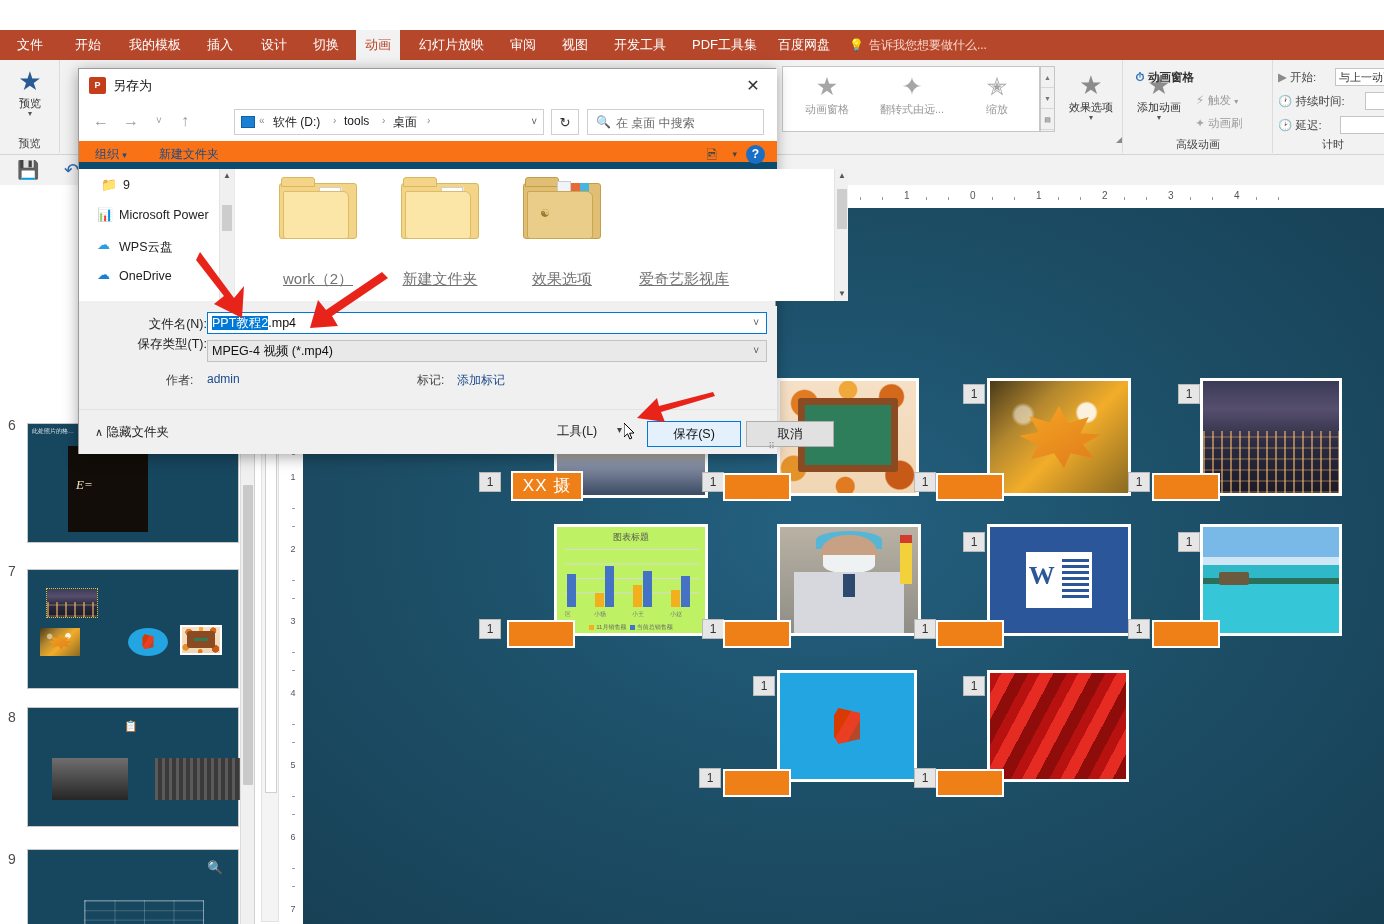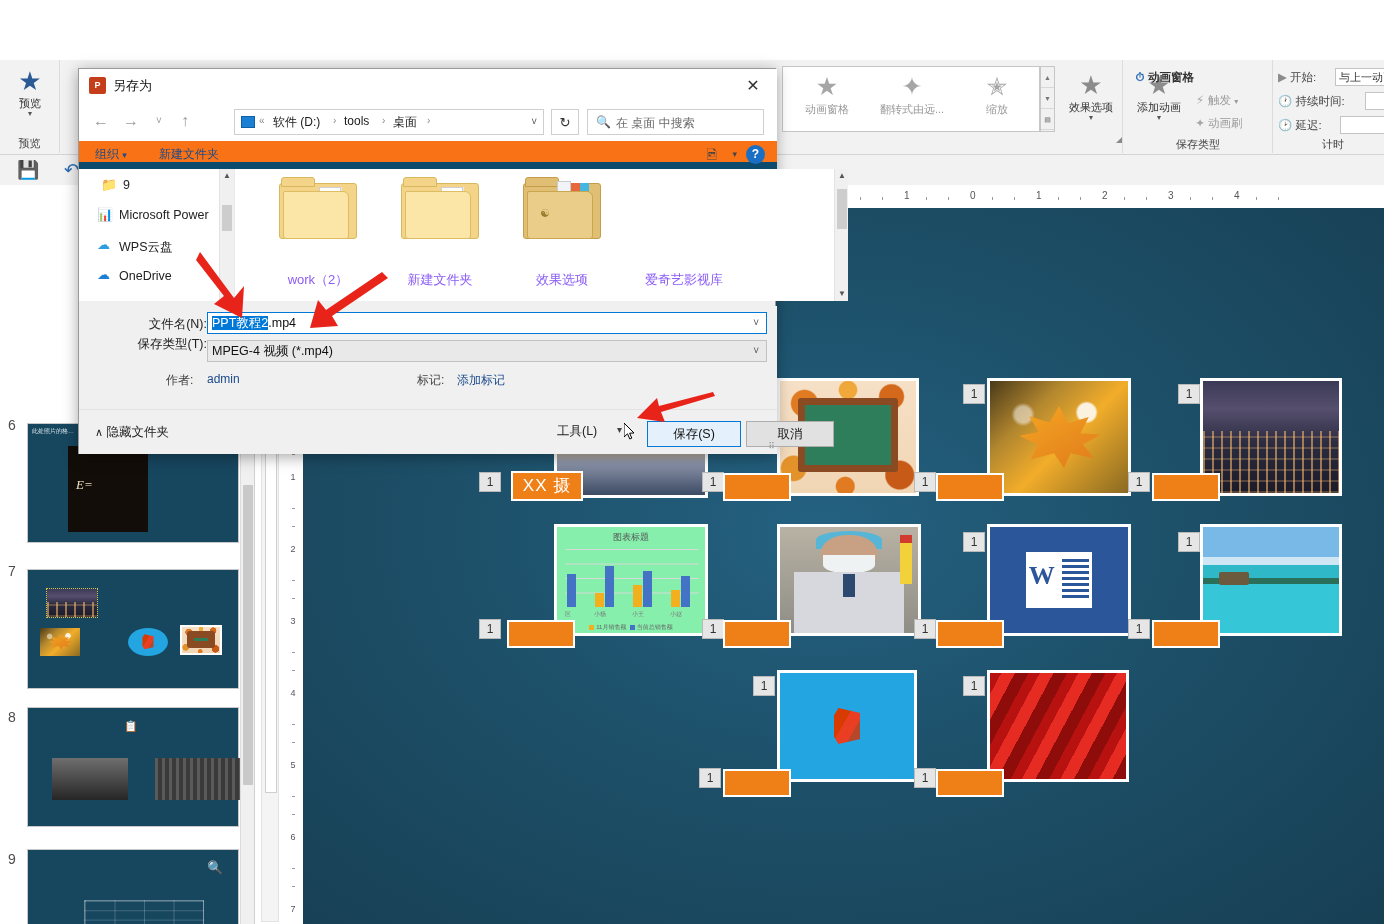--- a/index.html
+++ b/index.html
@@ -133,21 +133,21 @@
       linear-gradient(135deg,#4a3a19 0%, #b4882f 30%, #f2ad2a 55%, #8a6a22 100%);}
   .maple-leaf { position:absolute; left:20%; top:22%; width:60%; height:56%;
       background:linear-gradient(150deg,#f5a623,#e07b1b);
       clip-path: polygon(50% 0%, 61% 28%, 86% 18%, 76% 44%, 100% 46%, 79% 62%, 92% 84%, 64% 76%, 56% 100%, 44% 76%, 16% 86%, 24% 62%, 2% 48%, 25% 42%, 14% 17%, 39% 27%);}
   .ph-city { width:100%; height:100%; background:
       linear-gradient(#3b3a56 0%, #564f6e 25%, #2c2c42 55%, #1a1a28 100%);}
   .city-lights { position:absolute; left:0; bottom:0; width:100%; height:55%;
       background:
       repeating-linear-gradient(90deg, rgba(255,190,110,.55) 0 2px, transparent 2px 9px),
       repeating-linear-gradient(0deg, rgba(255,190,110,.25) 0 2px, transparent 2px 11px);}
-  .ph-chart { width:100%; height:100%; background:#86efac; position:relative;}
+  .ph-chart { width:100%; height:100%; background:#bef264; position:relative;}
   .chart-title { position:absolute; top:4px; width:100%; text-align:center; font-size:9px; color:#595959;}
   .chart-plot { position:absolute; left:8px; right:6px; top:22px; bottom:26px;
       background:
       linear-gradient(#d9d9d9 1px, transparent 1px) 0 0/100% 25%;}
   .cbar { position:absolute; bottom:0; }
   .chart-cat { position:absolute; bottom:14px; font-size:6px; color:#7a7a7a; text-align:center;}
   .chart-legend { position:absolute; bottom:1px; width:100%; text-align:center; font-size:6px; color:#666;}
   .lg-sw { display:inline-block; width:5px; height:5px; margin-right:2px; vertical-align:middle;}
   .ph-doctor { width:100%; height:100%; background:linear-gradient(#b9b2a4,#8e8d86);}
   .doc-head { position:absolute; left:30%; top:8%; width:40%; height:34%; background:#c8a184; border-radius:48%;}
@@ -204,21 +204,21 @@
 
   .navpane { position:absolute; left:0; top:100px; width:140px; height:132px; background:#fff;}
   .np-item { position:absolute; left:18px; font-size:12.5px; color:#222; white-space:nowrap;}
   .np-ic { position:absolute; font-size:13px; }
   .np-scroll { position:absolute; left:140px; top:100px; width:14px; height:132px; background:#f0f0f0; border-left:1px solid #e3e3e3;}
   .np-scroll .arw { position:absolute; left:0; width:14px; height:14px; text-align:center; font-size:8px; color:#555; line-height:14px;}
   .np-scroll .bar { position:absolute; left:2px; width:10px; background:#cdcdcd;}
 
   .filelist { position:absolute; left:155px; top:100px; width:600px; height:132px; background:#fff; border-left:1px solid #e9e9e9;}
   .fl-item { position:absolute; top:8px; width:110px; text-align:center;}
-  .fl-cap { position:absolute; bottom:0; width:110px; text-align:center; font-size:13px; color:#8b5cf6;}
+  .fl-cap { position:absolute; bottom:0; width:110px; text-align:center; font-size:15px; color:#737373;text-decoration:underline;}
   .folder { position:relative; width:78px; height:62px; margin:0 auto;}
   .folder .back { position:absolute; left:0; top:6px; width:78px; height:56px; background:#f3d488; border:1px solid #d8b85d; border-radius:3px;}
   .folder .tab2 { position:absolute; left:2px; top:0px; width:34px; height:10px; background:#f3d488; border:1px solid #d8b85d; border-radius:3px 3px 0 0;}
   .folder .paper { position:absolute; left:40px; top:10px; width:22px; height:48px; background:#fff; border:1px solid #cfcfcf;
       box-shadow: 1px 0 0 #e7e7e7; }
   .folder .paper i { position:absolute; left:3px; width:16px; height:1px; background:#8ab4d8; display:block;}
   .folder .front { position:absolute; left:4px; top:14px; width:66px; height:48px; background:#fbe6a8; border:1px solid #dcbd63; border-radius:2px 6px 3px 3px;}
   .folder-green { position:relative; width:84px; height:62px; margin:0 auto;}
   .folder-green .back { position:absolute; left:0; top:4px; width:84px; height:58px; background:#1bbd4c; border-radius:4px;}
   .folder-green .tab2 { position:absolute; left:2px; top:0; width:38px; height:9px; background:#1bbd4c; border-radius:4px 4px 0 0;}
@@ -256,20 +256,38 @@
      background: conic-gradient(from 200deg, #1f7fd4 0 35%, #39b54a 35% 62%, #0f5fa8 62% 100%);
      -webkit-mask: radial-gradient(circle at 50% 50%, transparent 40%, #000 42%);
              mask: radial-gradient(circle at 50% 50%, transparent 40%, #000 42%);}
 </style>
 </head>
 <body>
 
 <div id="app">
 
 
+  <div class="tabbar">
+    <div class="tab" style="left:8px">文件</div>
+    <div class="tab" style="left:66px">开始</div>
+    <div class="tab" style="left:120px">我的模板</div>
+    <div class="tab" style="left:198px">插入</div>
+    <div class="tab" style="left:252px">设计</div>
+    <div class="tab" style="left:304px">切换</div>
+    <div class="tab active" style="left:356px">动画</div>
+    <div class="tab" style="left:410px">幻灯片放映</div>
+    <div class="tab" style="left:501px">审阅</div>
+    <div class="tab" style="left:553px">视图</div>
+    <div class="tab" style="left:605px">开发工具</div>
+    <div class="tab" style="left:683px">PDF工具集</div>
+    <div class="tab" style="left:769px">百度网盘</div>
+    <div class="tellme" style="left:849px">
+      <span class="bulb">💡</span><span>告诉我您想要做什么...</span>
+    </div>
+  </div>
 
   <div class="ribbon">
 
     <div class="ribbon-group" style="left:0; width:60px;">
       <div class="big-btn" style="left:2px; top:6px;">
         <span class="glyph">★</span>
         <span class="cap">预览</span>
         <span class="carret">▾</span>
       </div>
       <div class="grp-label">预览</div>
@@ -313,21 +331,21 @@
     <div class="smallrow" style="left:1132px; top:10px; color:#333;font-weight:bold;">
       <span class="ic" style="color:#2a6cb5;">⏱</span><span>动画窗格</span>
     </div>
     <div class="smallrow" style="left:1192px; top:33px;">
       <span class="ic">⚡</span><span>触发</span>
       <span style="font-size:8px;">▾</span>
     </div>
     <div class="smallrow" style="left:1192px; top:56px;">
       <span class="ic">✦</span><span>动画刷</span>
     </div>
-    <div class="grp-label" style="left:1128px; width:140px;">保存类型</div>
+    <div class="grp-label" style="left:1128px; width:140px;">高级动画</div>
     <div class="ribbon-group" style="left:1272px; width:1px;"></div>
 
     <div class="timing-label" style="left:1278px; top:10px;">
       <span style="color:#8a8a8a;">▶</span>
       <span>开始:</span>
     </div>
     <div class="timing-box" style="left:1335px; top:8px; width:60px;">与上一动画...</div>
     <div class="timing-label" style="left:1278px; top:34px;">
       <span style="color:#8a8a8a;">🕐</span>
       <span>持续时间:</span>

